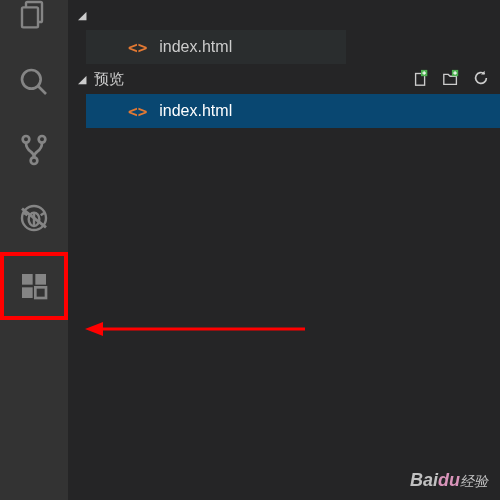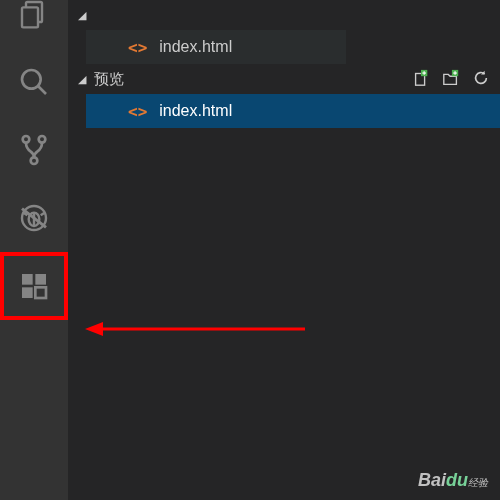--- a/index.html
+++ b/index.html
@@ -117,21 +117,21 @@
       line-height: 1.3;
       opacity: 0.85;
     }
     .watermark .brand {
       font-size: 18px;
       font-weight: bold;
       color: #dddddd;
       font-style: italic;
     }
     .watermark .brand .sub {
-      font-size: 10px;
+      font-size: 14px;
       font-weight: normal;
     }
   </style>
 </head>
 <body>
 
 <div class="activity-bar">
   <div class="activity-icon" style="margin-top:-20px">
     <svg viewBox="0 0 24 24" fill="none" stroke="currentColor" stroke-width="1.8">
       <rect x="6" y="3" width="12" height="15" rx="1"></rect>
@@ -220,15 +220,15 @@
 
 </div>
 
 <svg class="arrow-annotation" width="230" height="30">
   <line x1="10" y1="15" x2="220" y2="15" stroke="#ff0000" stroke-width="3"></line>
   <polygon points="0,15 18,8 18,22" fill="#ff0000"></polygon>
 </svg>
 
 <div class="watermark">
   <div class="brand">
-    <span>Bai</span><span style="color:#86efac">du</span><span class="sub">经验</span>
+    <span>Bai</span><span style="color:#f9a8d4">du</span><span class="sub">经验</span>
   </div>
 </div>
 
 </body></html>

